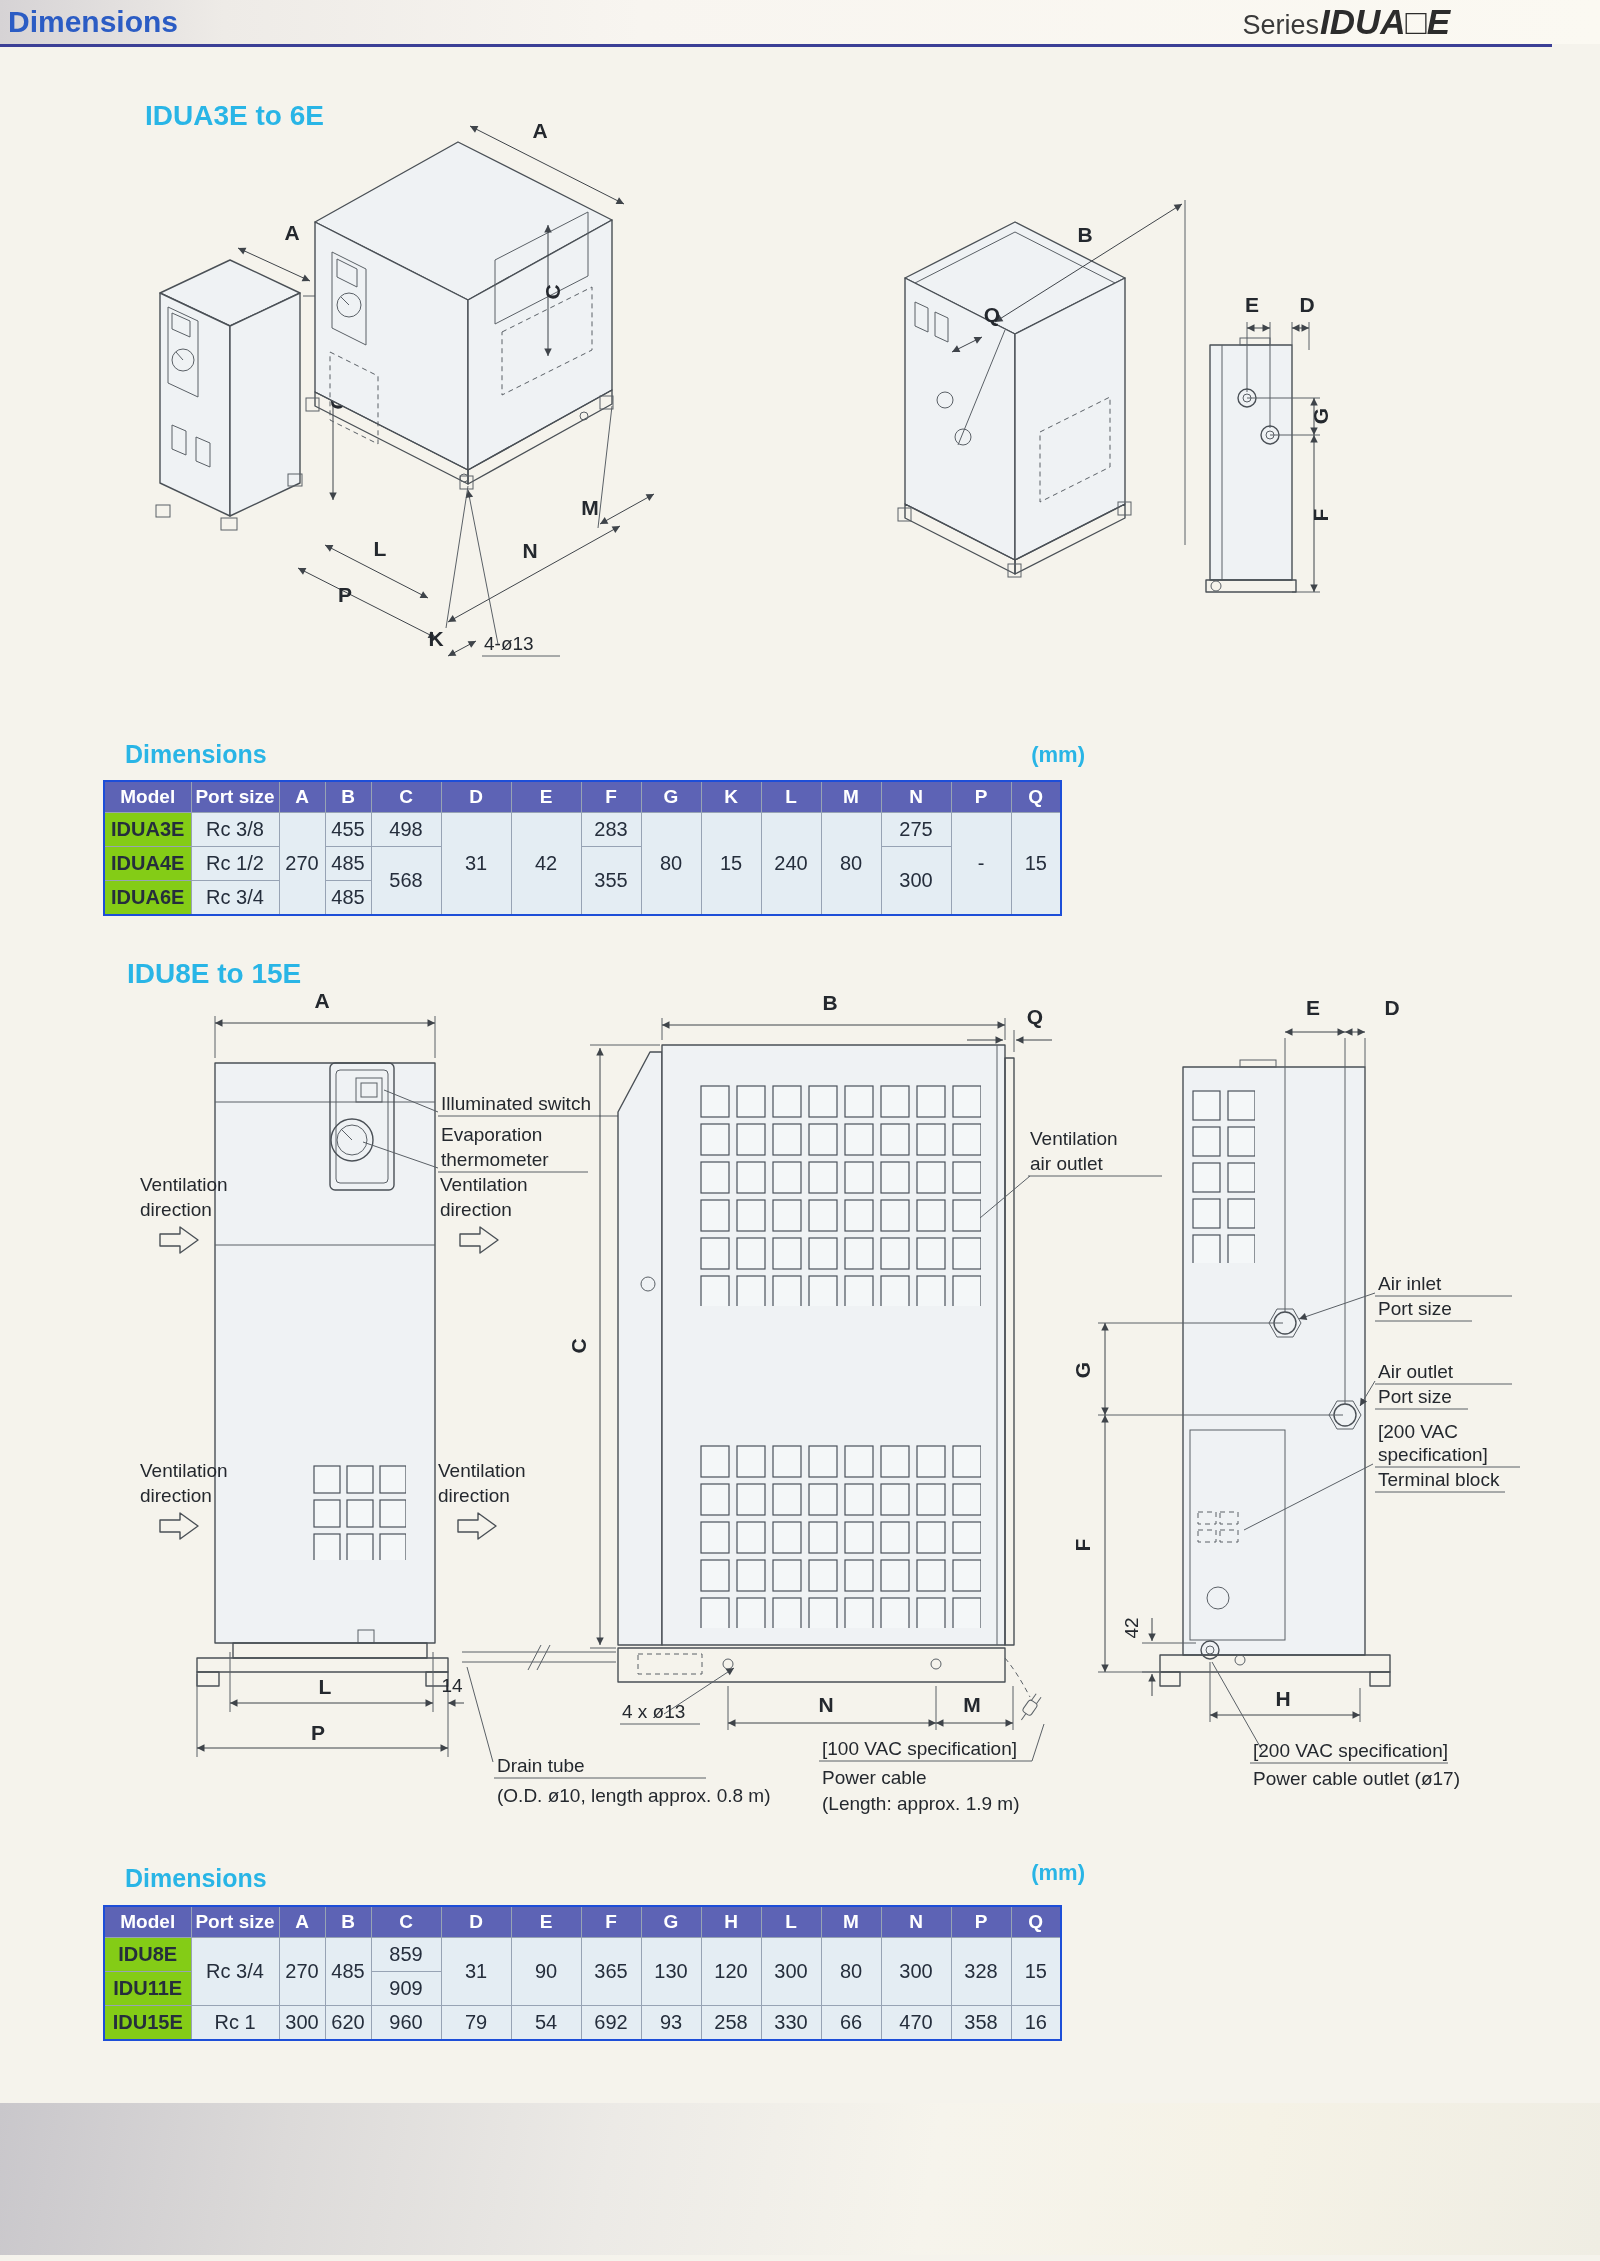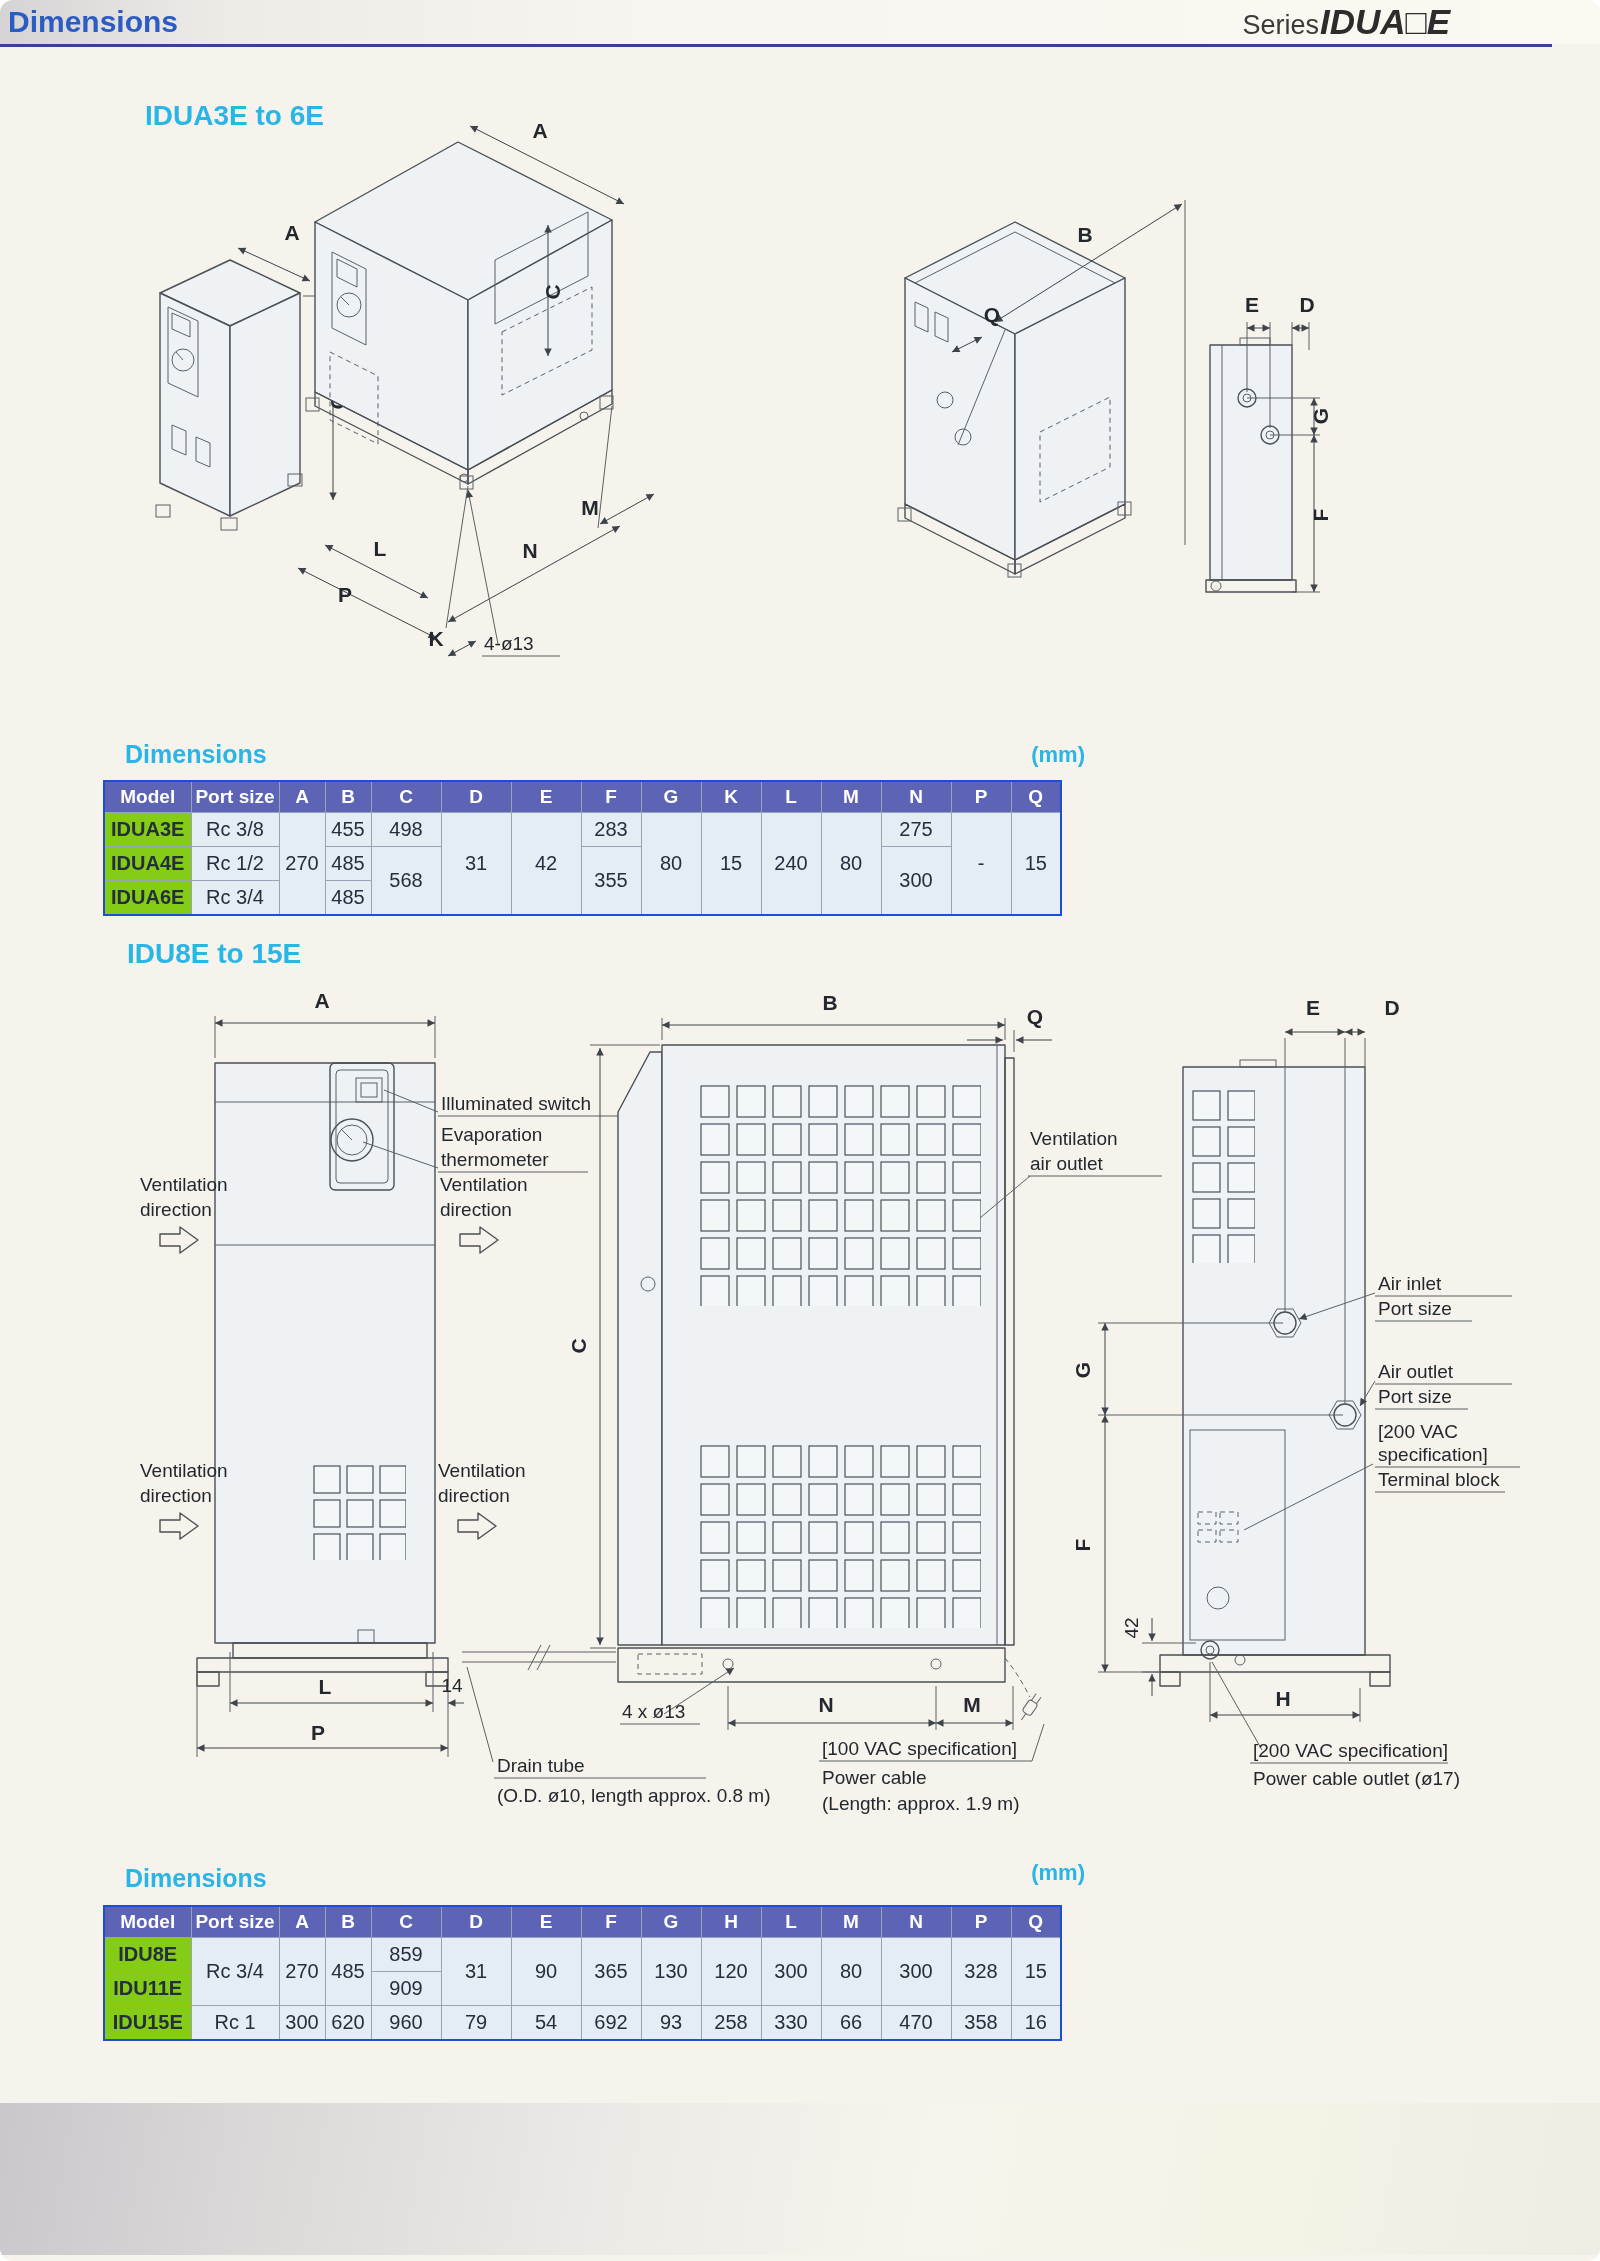--- a/index.html
+++ b/index.html
@@ -1,17 +1,17 @@
 <!DOCTYPE html>
 <html><head>
 <meta charset="utf-8">
 <style>
   html,body{margin:0;padding:0;background:#ffffff;}
   #page{position:relative;width:1600px;height:2261px;background:#f5f3ec;overflow:hidden;
-        font-family:"Liberation Sans",sans-serif;border-radius:13px;}
+        font-family:"Liberation Sans",sans-serif;}
   .abs{position:absolute;}
   
   .top-band{left:0;top:0;width:1600px;height:44px;
     background:linear-gradient(90deg,#d6d3d5 0%,#eeebe7 14%,#f8f5f0 40%,#fbf9f2 100%);}
   .page-title{left:8px;top:5px;font-weight:bold;font-size:30px;color:#2b5cc4;}
   .series-wrap{left:1000px;top:2px;width:450px;text-align:right;white-space:nowrap;}
   .ser1{font-size:27px;color:#3a3a3a;margin-right:1px;}
   .ser2{font-style:italic;font-weight:600;font-size:35px;color:#2c2c2c;}
   .blue-rule{left:0;top:44px;width:1552px;height:3px;background:#3b3f96;}
   
@@ -46,21 +46,21 @@
 <div id="page">
 
   <div class="abs top-band"></div>
   <div class="abs page-title">Dimensions</div>
   <div class="abs series-wrap">
     <span class="ser1">Series</span><span class="ser2">IDUA□E</span>
   </div>
   <div class="abs blue-rule"></div>
 
   <div class="abs s-head" style="left:145px;top:100px">IDUA3E to 6E</div>
-  <div class="abs s-head" style="left:127px;top:938px">IDU8E to 15E</div>
+  <div class="abs s-head" style="left:127px;top:958px">IDU8E to 15E</div>
 
   <div class="abs t-head" style="left:125px;top:740px">Dimensions</div>
   <div class="abs mm" style="left:995px;top:742px">(mm)</div>
   <div class="abs t-head" style="left:125px;top:1864px">Dimensions</div>
   <div class="abs mm" style="left:995px;top:1860px">(mm)</div>
 
   <svg class="abs" style="left:0;top:0;pointer-events:none" width="1600" height="2261" viewBox="0 0 1600 2261">
     <defs>
       <marker id="ah" viewBox="0 0 12 12" refX="11" refY="6" markerWidth="9" markerHeight="9" orient="auto-start-reverse">
         <path d="M1,1L11,6L1,11z" fill="#3f444a"></path>

